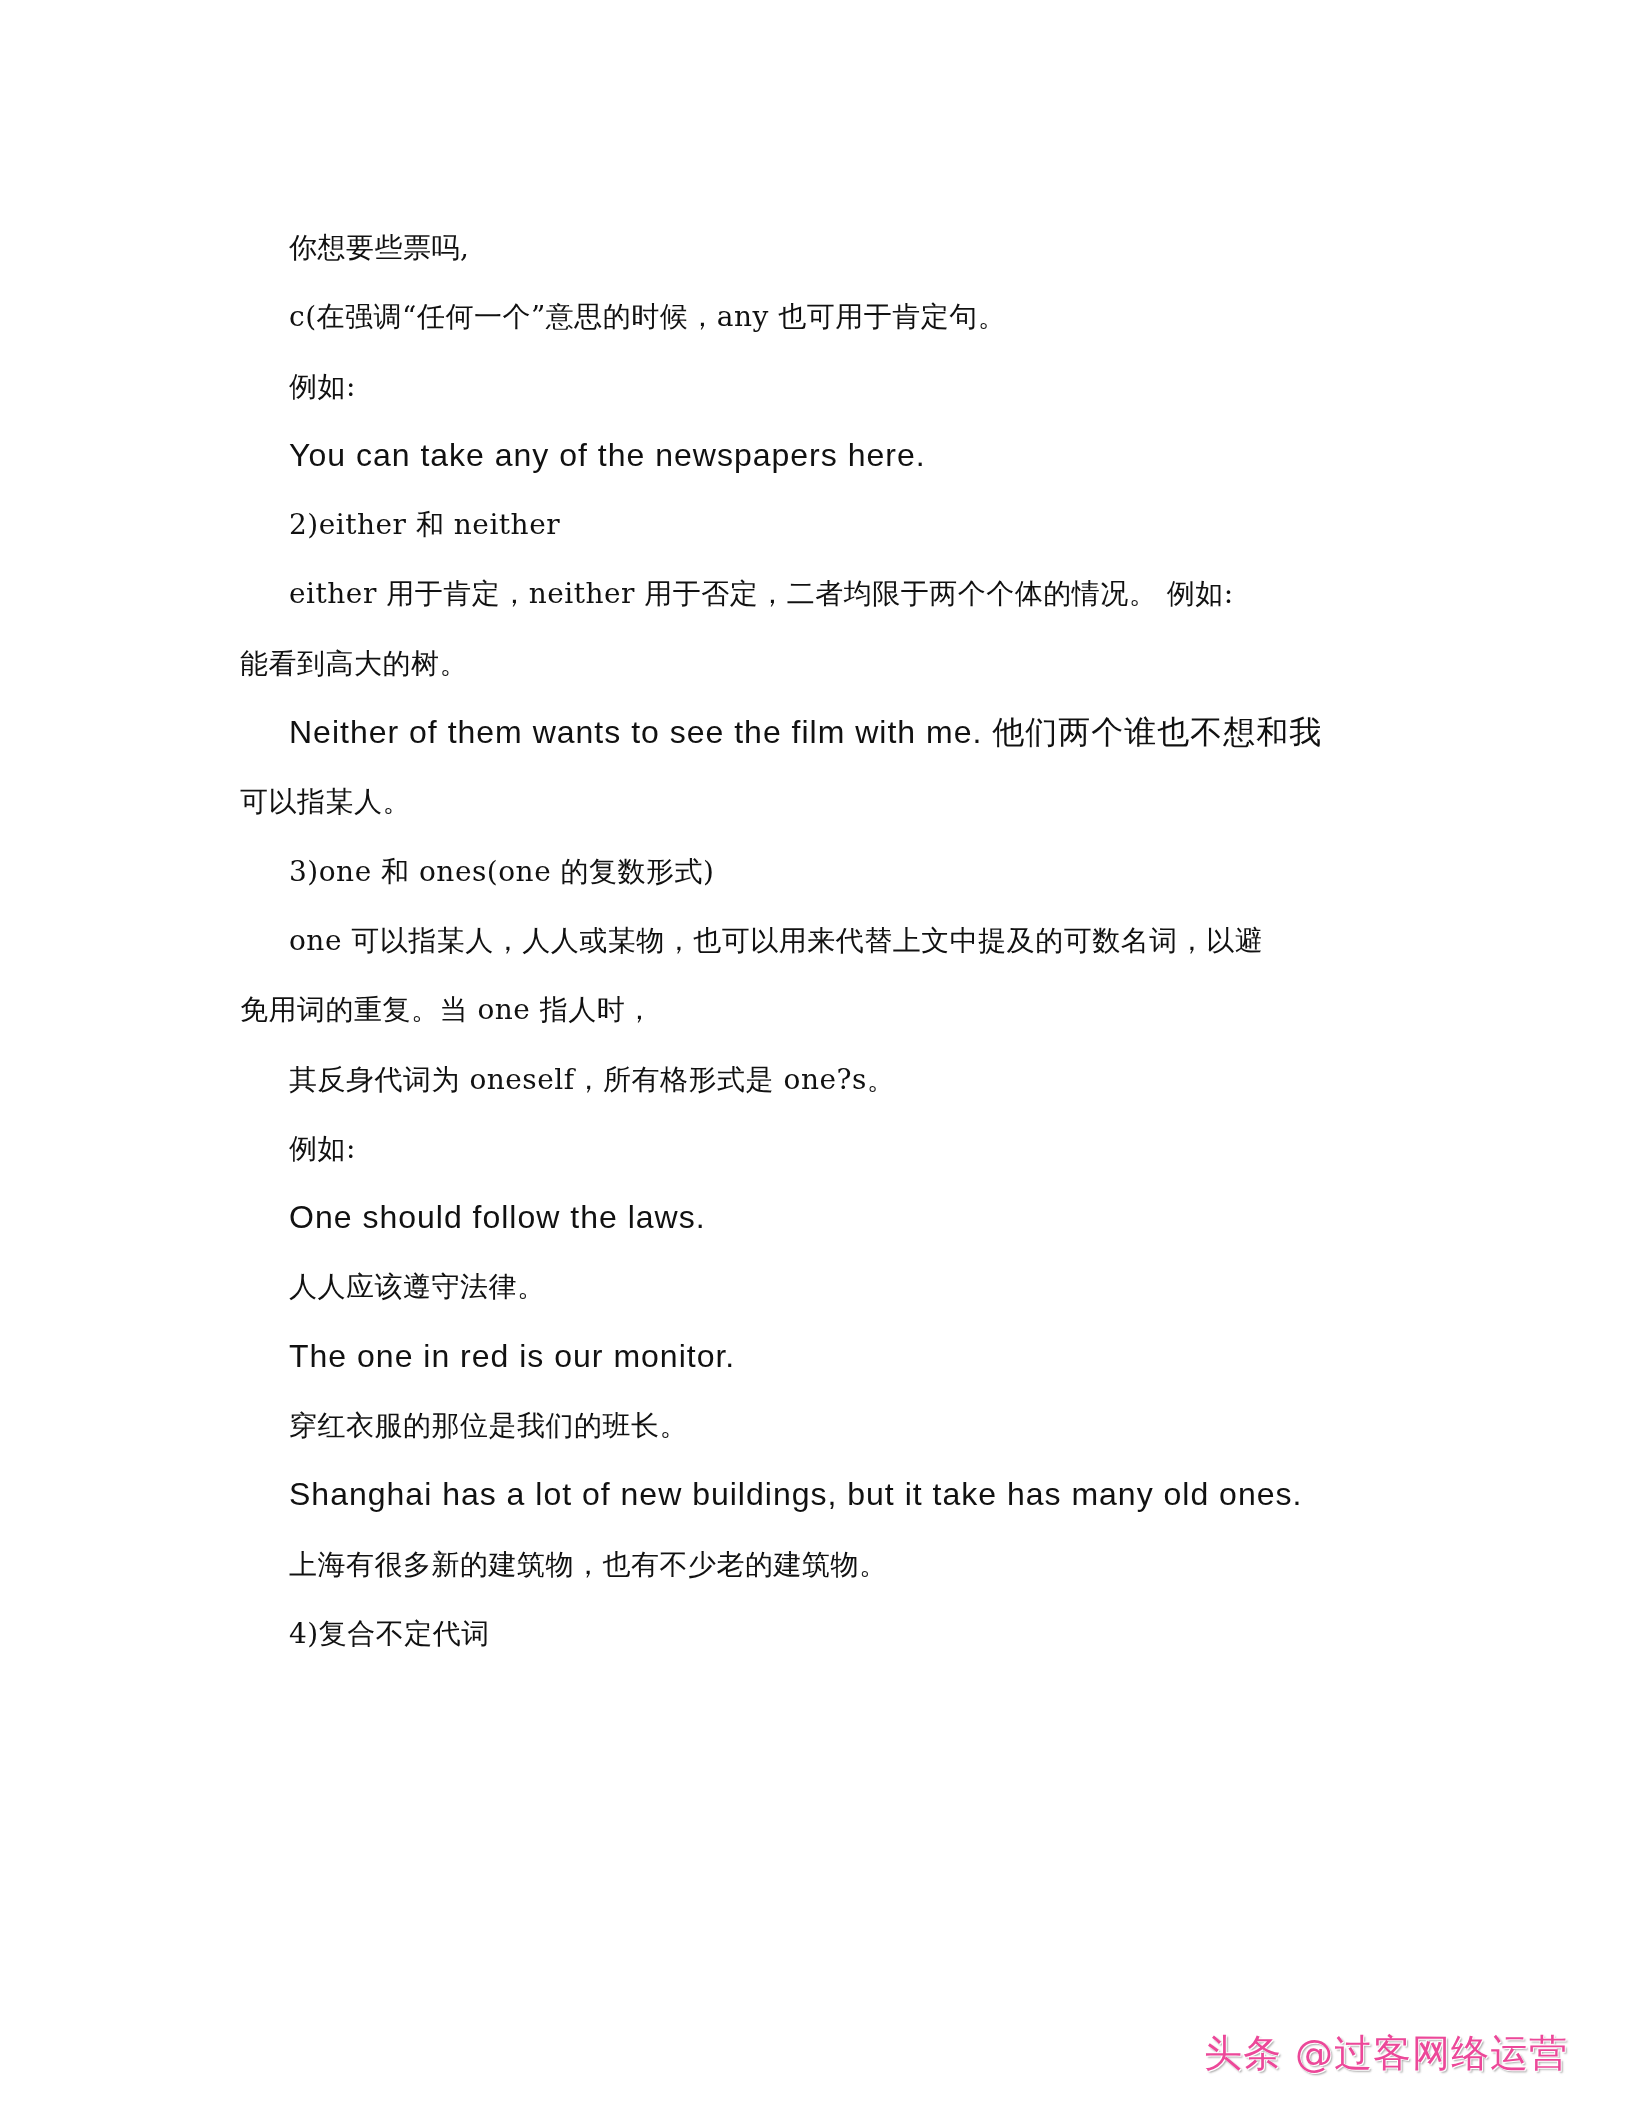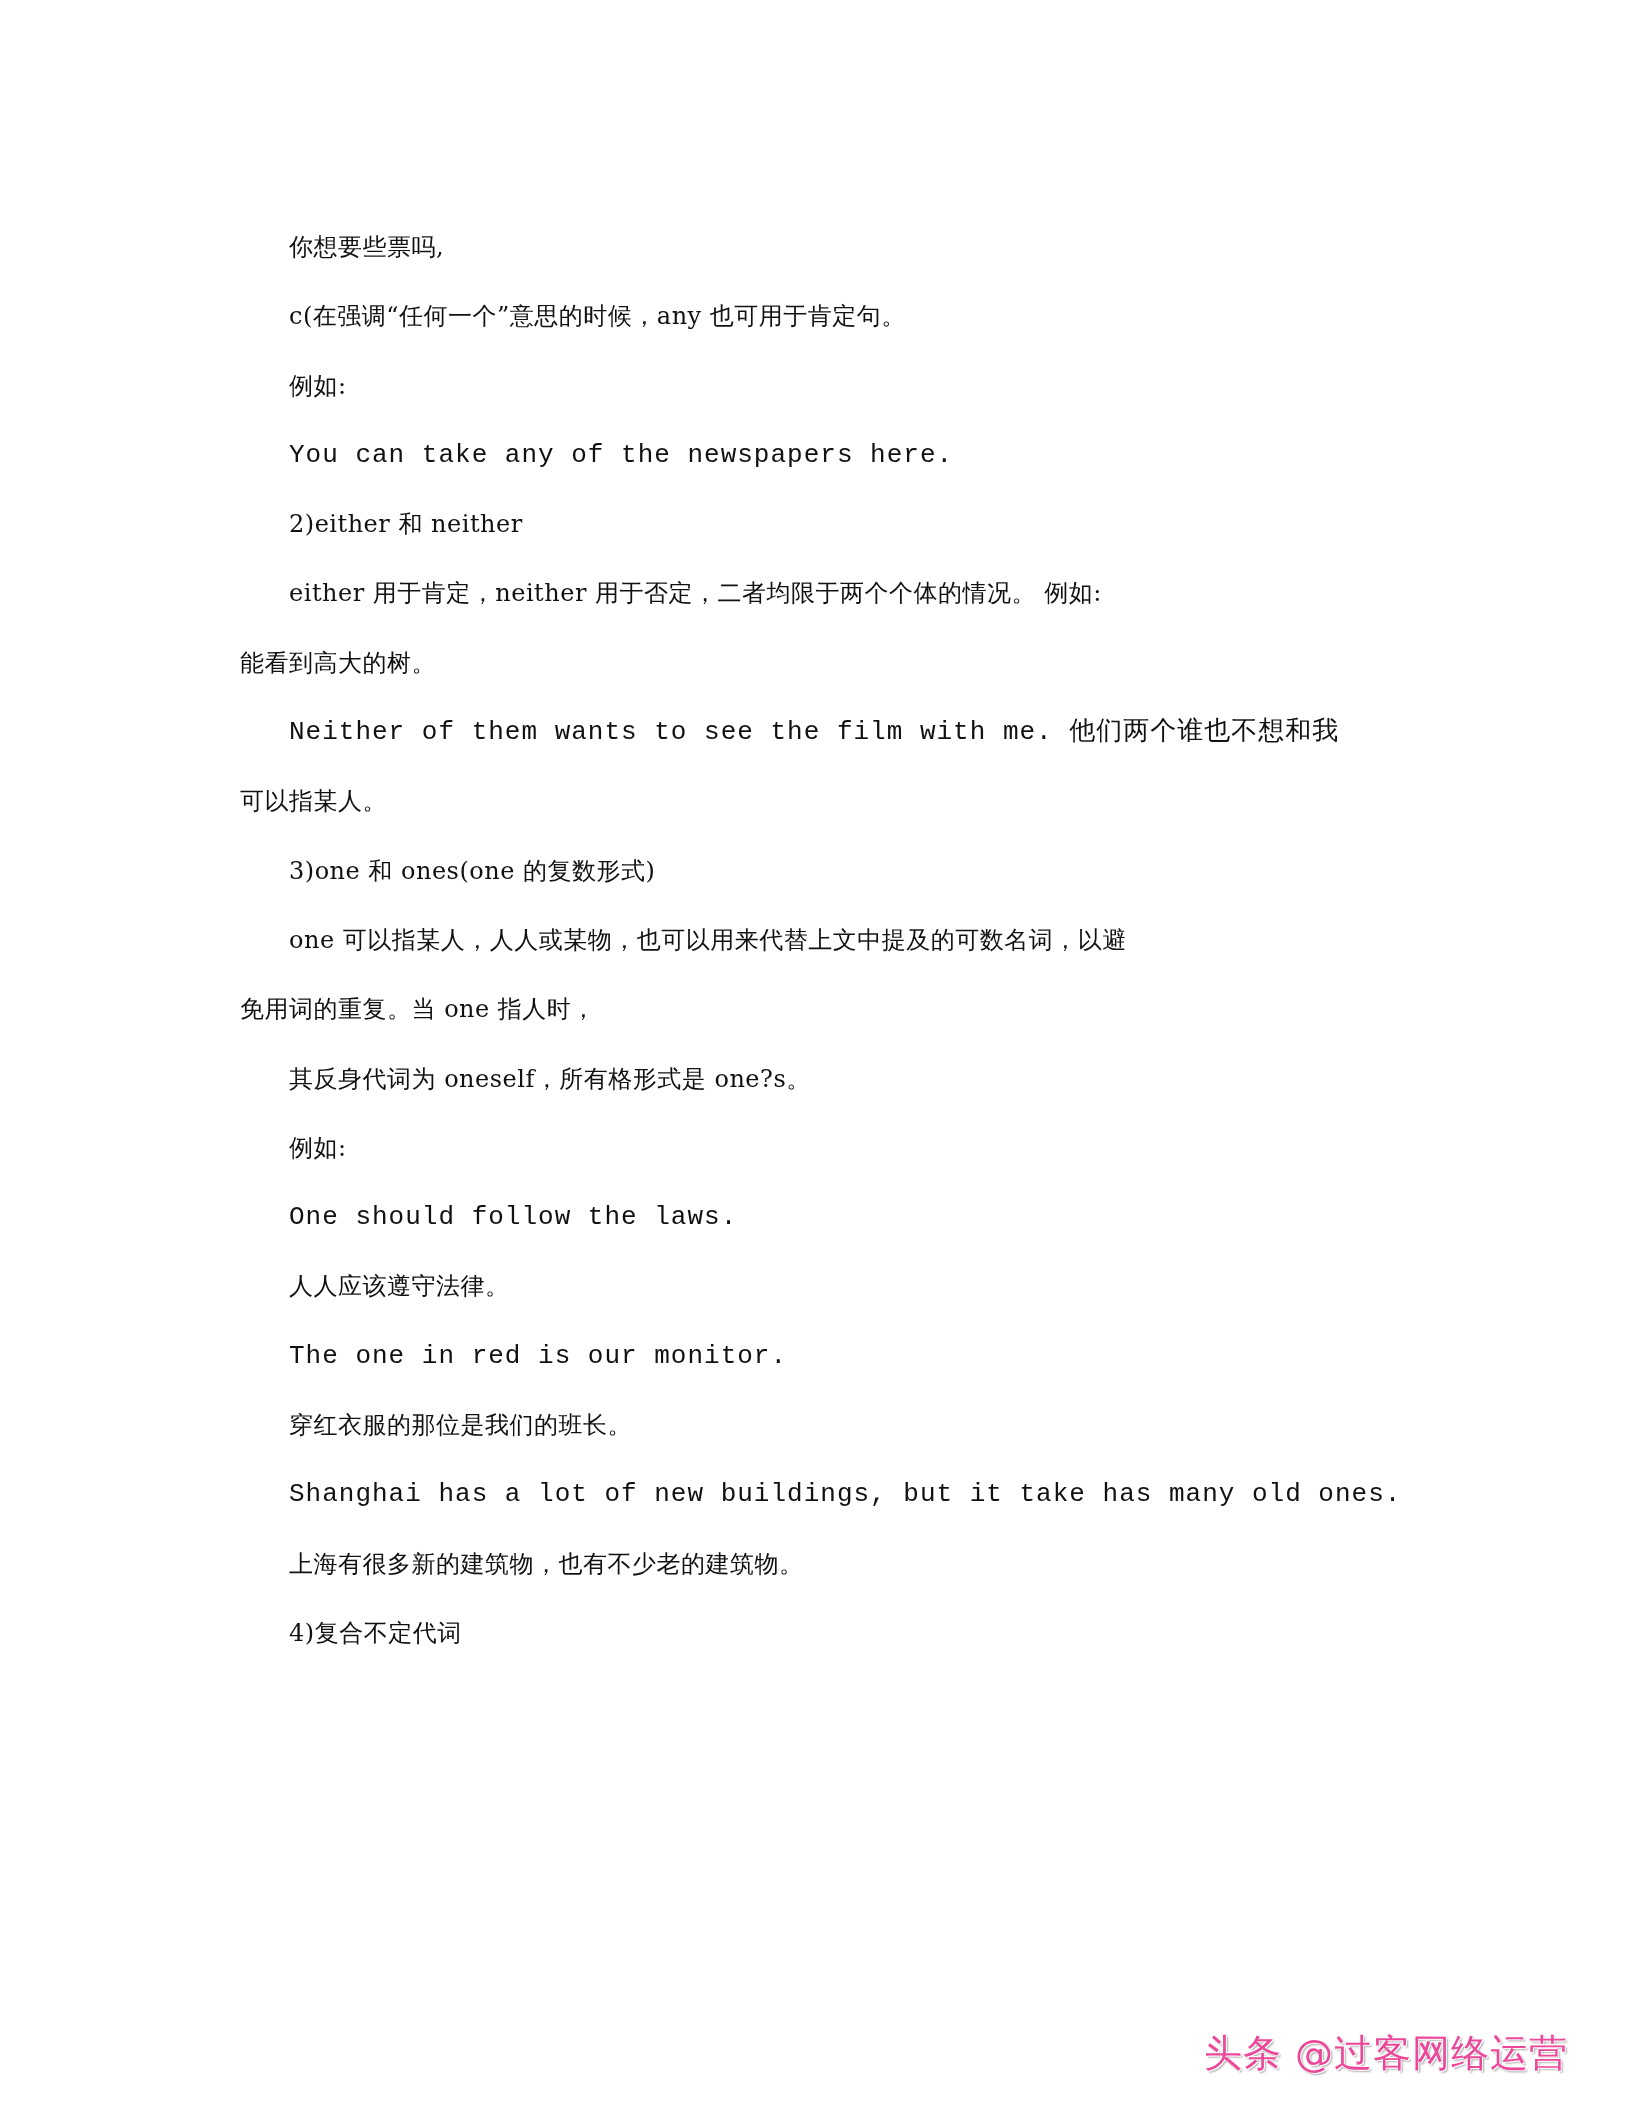--- a/index.html
+++ b/index.html
@@ -1,21 +1,21 @@
 <!DOCTYPE html>
 <html><head>
 <meta charset="utf-8">
 <style>
   html, body { margin:0; padding:0; background:#ffffff; }
   body { width:1632px; height:2112px; position:relative; overflow:hidden;
          font-family:"DejaVu Serif","Liberation Serif",serif; color:#111; }
   .page { position:absolute; left:240px; top:213px; width:1120px; }
-  .line { font-size:24px; line-height:69.3px; height:69.3px; white-space:nowrap; letter-spacing:0.5px; }
+  .line { font-size:28px; line-height:69.3px; height:69.3px; white-space:nowrap; letter-spacing:0.5px; }
   .line.indent { padding-left:49px; }
-  .line.mono { font-family:Liberation Mono, monospace; font-size:26px; letter-spacing:1px; }
+  .line.mono { font-family:Liberation Sans, sans-serif; font-size:32px; letter-spacing:1px; }
   .watermark { position:absolute; left:1204px; top:2028px; font-family:"DejaVu Sans","Liberation Sans",sans-serif;
                font-size:38px; color:#ec4899; letter-spacing:1px;
                text-shadow:1px 1px 0 #fff, -1px -1px 0 #fff, 2px 2px 2px rgba(0,0,0,0.35); }
 </style>
 </head>
 <body>
 
 <div class="page">
   <div class="line indent">你想要些票吗,</div>
   <div class="line indent">c(在强调“任何一个”意思的时候，any 也可用于肯定句。</div>

